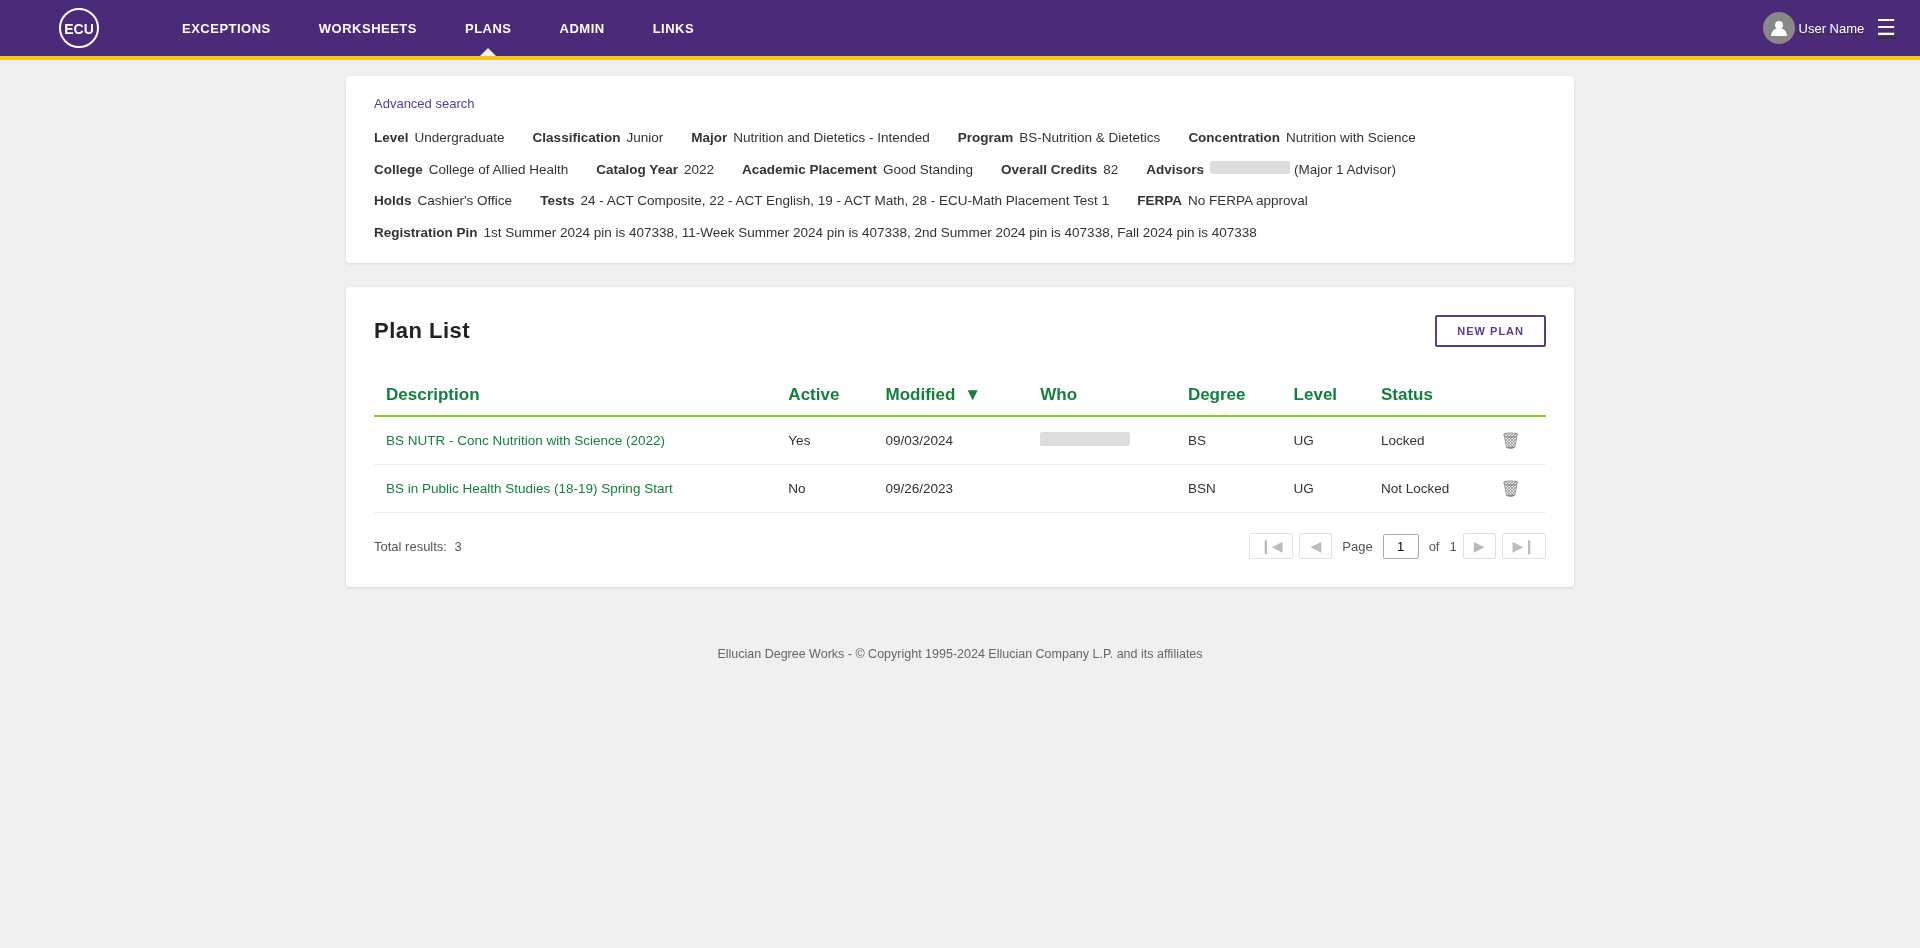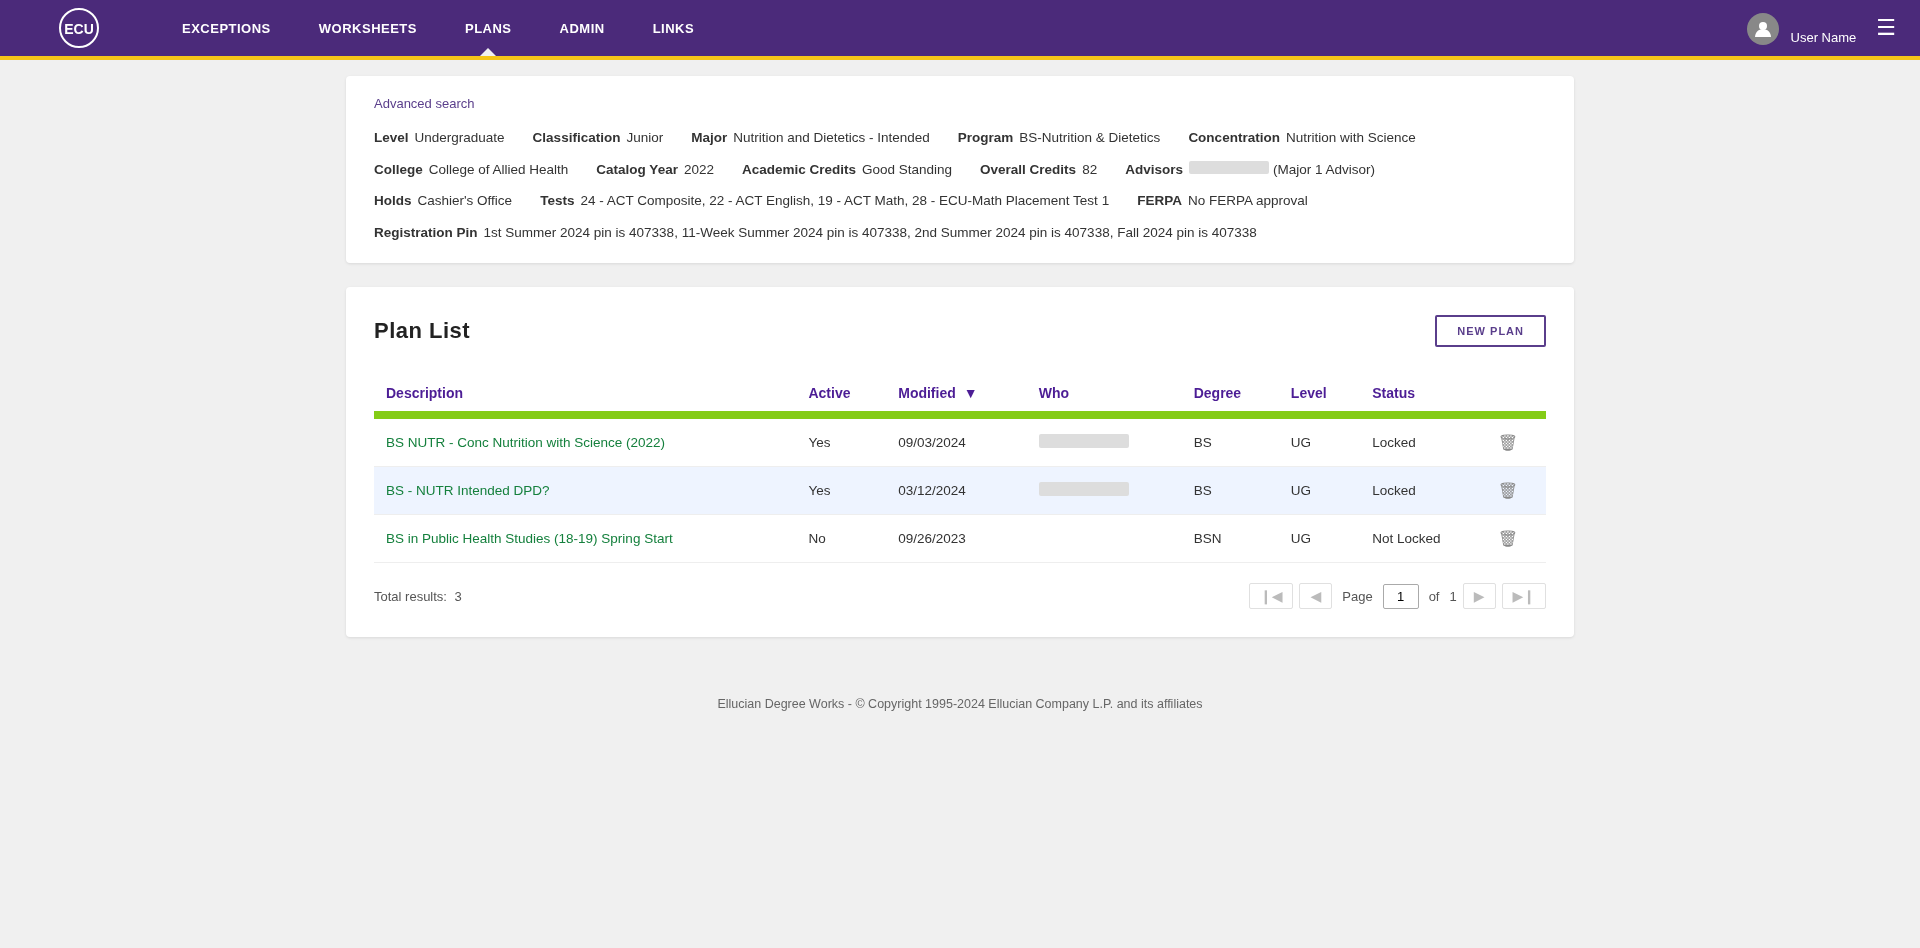--- a/index.html
+++ b/index.html
@@ -52,24 +52,25 @@
       left: 50%;
       transform: translateX(-50%);
       width: 0;
       height: 0;
       border-left: 8px solid transparent;
       border-right: 8px solid transparent;
       border-bottom: 8px solid #f0f0f0;
     }
     .header-right {
       display: flex;
-      align-items: flex-end;
+      align-items: center;
       margin-left: auto;
       padding-right: 16px;
-      gap: 12px;
+      gap: 4px;
+      text-decoration: underline;
     }
     .user-icon {
       width: 32px;
       height: 32px;
       border-radius: 50%;
       background: #888;
       display: flex;
       align-items: center;
       justify-content: center;
       color: #fff;
@@ -169,24 +170,24 @@
     }
 
     
     .plan-table {
       width: 100%;
       border-collapse: collapse;
     }
     .plan-table th {
       text-align: left;
       font-weight: 700;
-      font-size: 14px;
-      color: #4c1d95;
+      font-size: 17px;
+      color: #15803d;
       padding: 10px 12px;
-      border-bottom: 8px solid #84cc16;
+      border-bottom: 2px solid #84cc16;
     }
     .plan-table th.sortable {
       cursor: pointer;
     }
     .plan-table td {
       padding: 14px 12px;
       font-size: 13.5px;
       border-bottom: 1px solid #eee;
       color: #333;
     }
@@ -301,21 +302,21 @@
       <span class="info-value">BS-Nutrition &amp; Dietetics</span>
       <span class="info-label">Concentration</span>
       <span class="info-value">Nutrition with Science</span>
     </div>
 
     <div class="info-row">
       <span class="info-label">College</span>
       <span class="info-value">College of Allied Health</span>
       <span class="info-label">Catalog Year</span>
       <span class="info-value">2022</span>
-      <span class="info-label">Academic Credits</span>
+      <span class="info-label">Academic Placement</span>
       <span class="info-value">Good Standing</span>
       <span class="info-label">Overall Credits</span>
       <span class="info-value">82</span>
       <span class="info-label">Advisors</span>
       <span style="display:inline-block;width:80px;height:13px;background:#ddd;border-radius:2px;vertical-align:middle;margin-right:4px;"></span>
       <span class="info-value">(Major 1 Advisor)</span>
     </div>
 
     <div class="info-row">
       <span class="info-label">Holds</span>
@@ -353,30 +354,20 @@
           <th>Status</th>
           <th></th>
         </tr>
       </thead>
       <tbody id="plan-table-body">
 
       <tr>
             <td><a class="plan-link">BS NUTR - Conc Nutrition with Science (2022)</a></td>
             <td>Yes</td>
             <td>09/03/2024</td>
-            <td><span class="who-placeholder"></span></td>
-            <td>BS</td>
-            <td>UG</td>
-            <td>Locked</td>
-            <td><span class="delete-icon">🗑</span></td>
-          </tr>
-          <tr class="selected">
-            <td><a class="plan-link">BS - NUTR Intended DPD?</a></td>
-            <td>Yes</td>
-            <td>03/12/2024</td>
             <td><span class="who-placeholder"></span></td>
             <td>BS</td>
             <td>UG</td>
             <td>Locked</td>
             <td><span class="delete-icon">🗑</span></td>
           </tr>
           <tr>
             <td><a class="plan-link">BS in Public Health Studies (18-19) Spring Start</a></td>
             <td>No</td>
             <td>09/26/2023</td>

